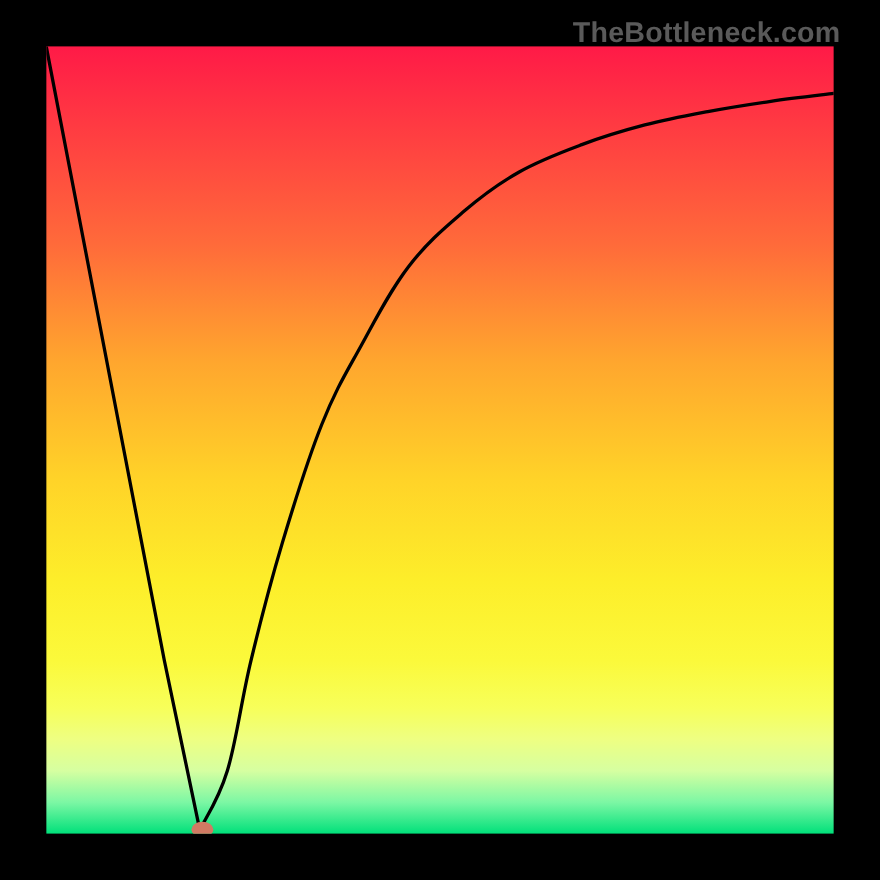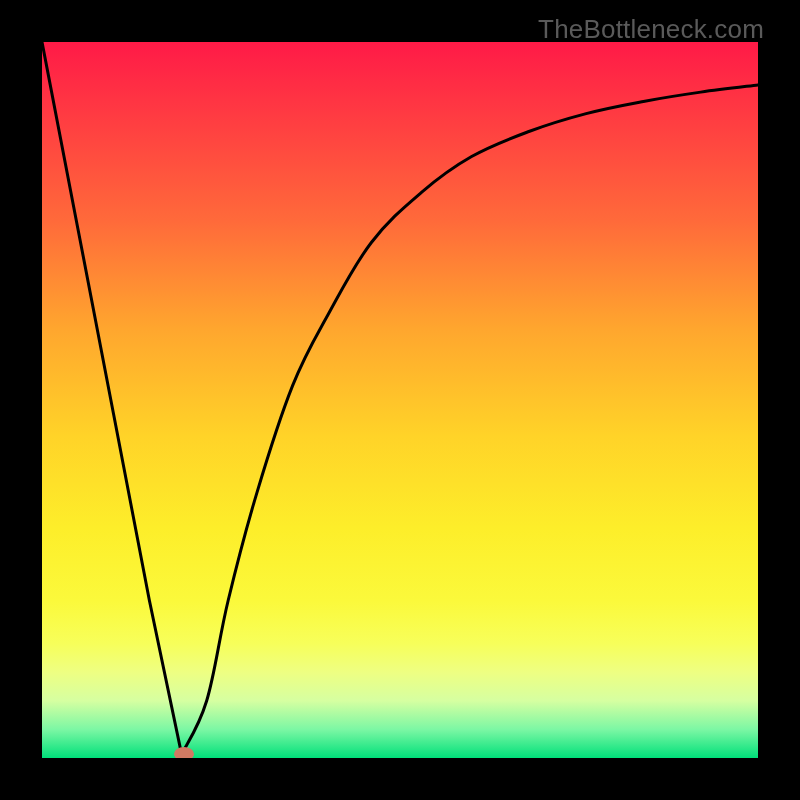--- a/index.html
+++ b/index.html
@@ -44,21 +44,21 @@
       #7cf7a4 96%,
       #00e07a 100%
     );
   }
   .attribution {
     position: absolute;
     top: 14px;
     right: 36px;
     font-size: 26px;
     color: #5a5a5a;
-    font-weight: 400;
+    font-weight: 700;
     letter-spacing: 0.2px;
     user-select: none;
   }
   svg.curve {
     position: absolute;
     inset: 0;
   }
   .curve path {
     fill: none;
     stroke: #000;

